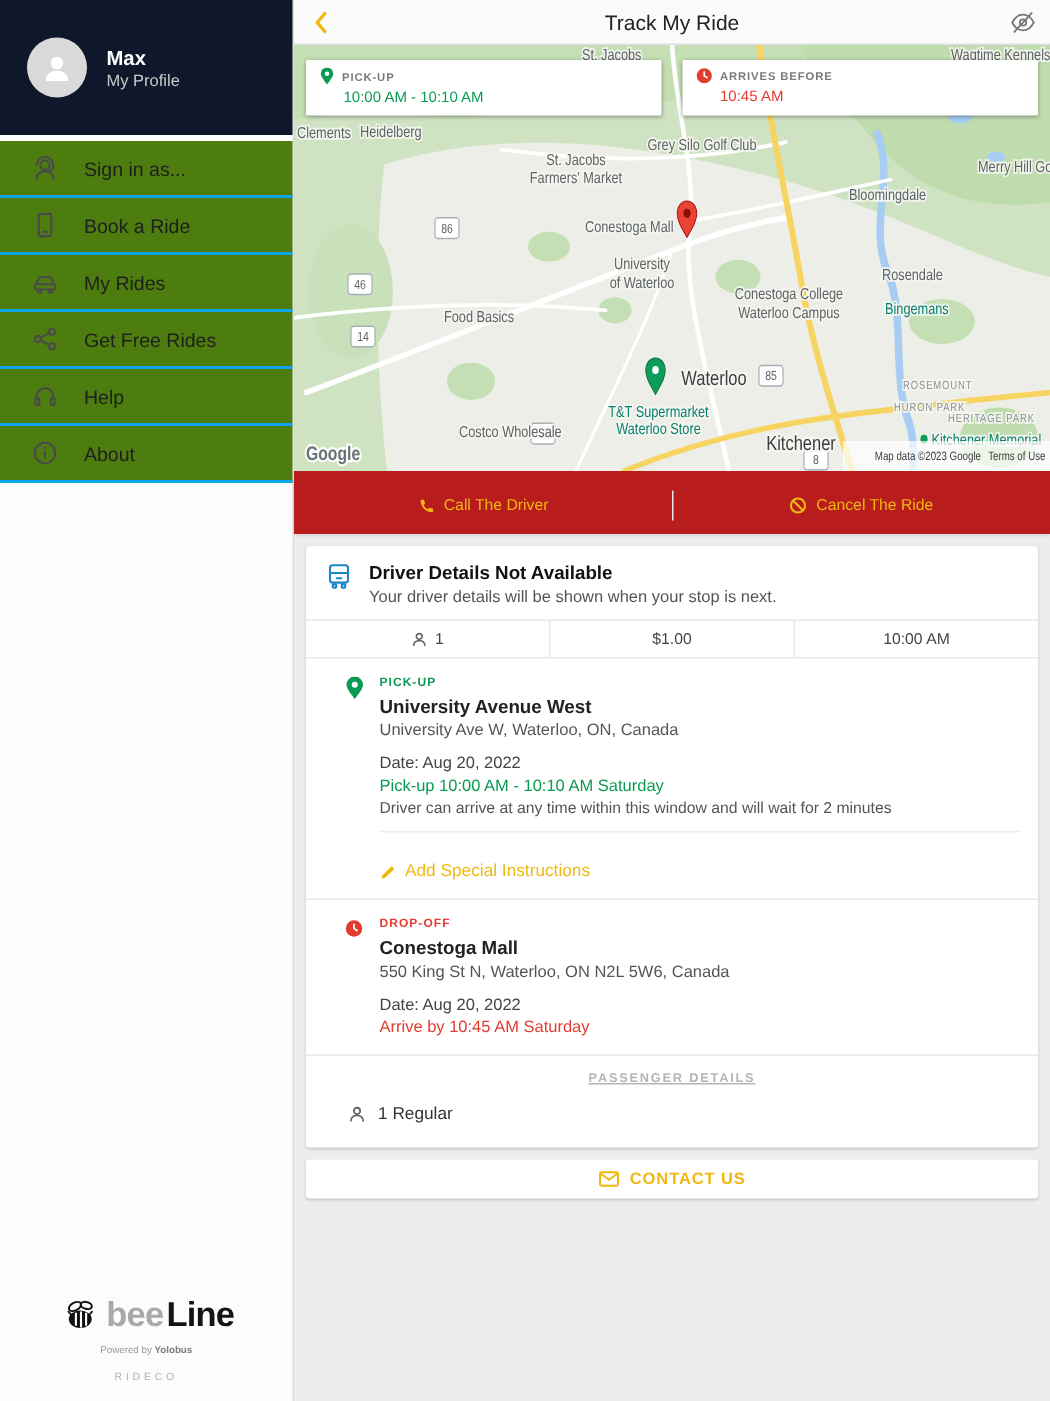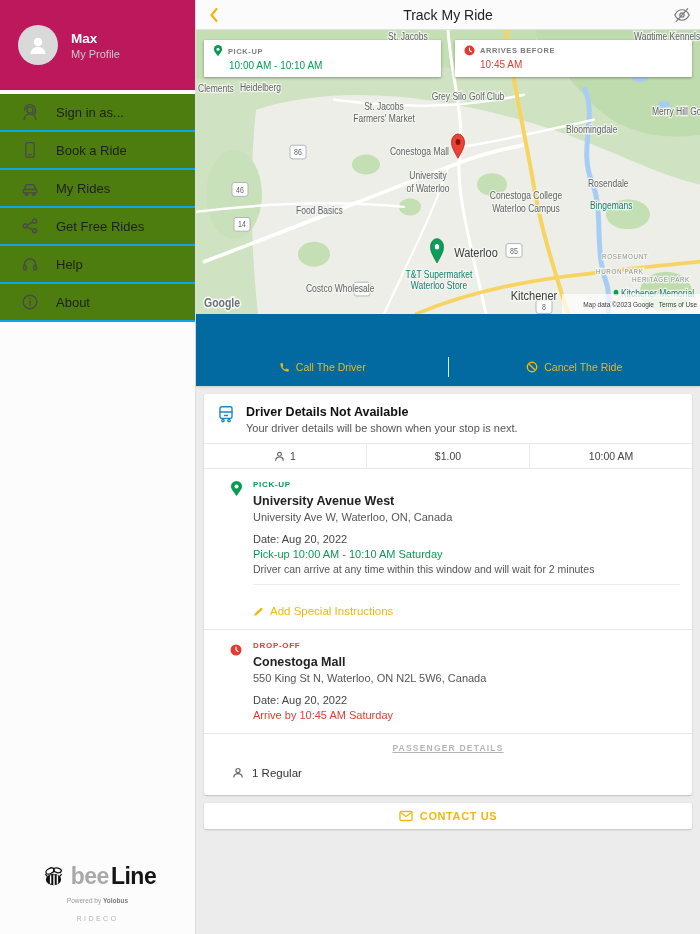--- a/index.html
+++ b/index.html
@@ -7,21 +7,21 @@
   body {
     font-family: "Liberation Sans", sans-serif;
     background:#ececec; overflow:hidden;
     -webkit-font-smoothing: antialiased;
   }
   .app { display:flex; width:700px; height:934px; }
 
   
   .sidebar { width:196px; background:#fcfcfc; border-right:1px solid #ddd;
              display:flex; flex-direction:column; }
-  .profile { background:#be185d; height:90px; display:flex; align-items:center;
+  .profile { background:#0f172a; height:90px; display:flex; align-items:center;
              padding:0 18px; gap:13px; cursor:pointer; }
   .avatar { width:40px; height:40px; border-radius:50%; background:#d9d9d9;
             display:flex; align-items:center; justify-content:center; flex:none; }
   .profile-name { color:#fff; font-size:13.5px; font-weight:bold; line-height:1.35; }
   .profile-sub  { color:#c9c9c9; font-size:11px; }
   .menu { margin-top:4px; }
   .menu-item { display:flex; align-items:center; gap:16px; height:38px;
                padding:0 14px 0 20px; border-bottom:2px solid #0ea5e9;
                cursor:pointer; background:#4d7c0f; }
   .menu-item .mi-icon { width:20px; height:20px; flex:none; }
@@ -63,21 +63,21 @@
                    display:flex; gap:14px; }
   .sum-card { flex:1; background:#fff; box-shadow:0 1px 3px rgba(0,0,0,.35);
               padding:5px 9px 6px 9px; border-radius:1px; }
   .sum-label { display:flex; align-items:center; gap:5px; font-size:7.5px;
                color:#7a7a7a; letter-spacing:.6px; font-weight:bold; }
   .sum-time { font-size:10px; margin:3px 0 0 16px; }
   .t-green { color:#0a9b52; }
   .t-red   { color:#e23b30; }
 
   
-  .action-bar { height:72px; background:#0369a1; display:flex; align-items:flex-end;
+  .action-bar { height:42px; background:#b91c1c; display:flex; align-items:flex-end;
                 padding-bottom:9px; flex:none; box-shadow:0 1px 2px rgba(0,0,0,.12); }
   .action-half { flex:1; display:flex; align-items:center; justify-content:center;
                  gap:6px; color:#f0b80f; font-size:10.5px; cursor:pointer; height:20px; }
   .action-half + .action-half { border-left:1px solid #e8e8e8; }
 
   
   .content { padding:8px; flex:1; overflow:hidden; }
   .ride-card { background:#fff; border-radius:2px; box-shadow:0 1px 2px rgba(0,0,0,.18); }
   .driver-row { display:flex; gap:10px; padding:10px 12px 9px 12px; align-items:flex-start; }
   .driver-title { font-size:12.5px; font-weight:bold; color:#111; line-height:1.3; }

